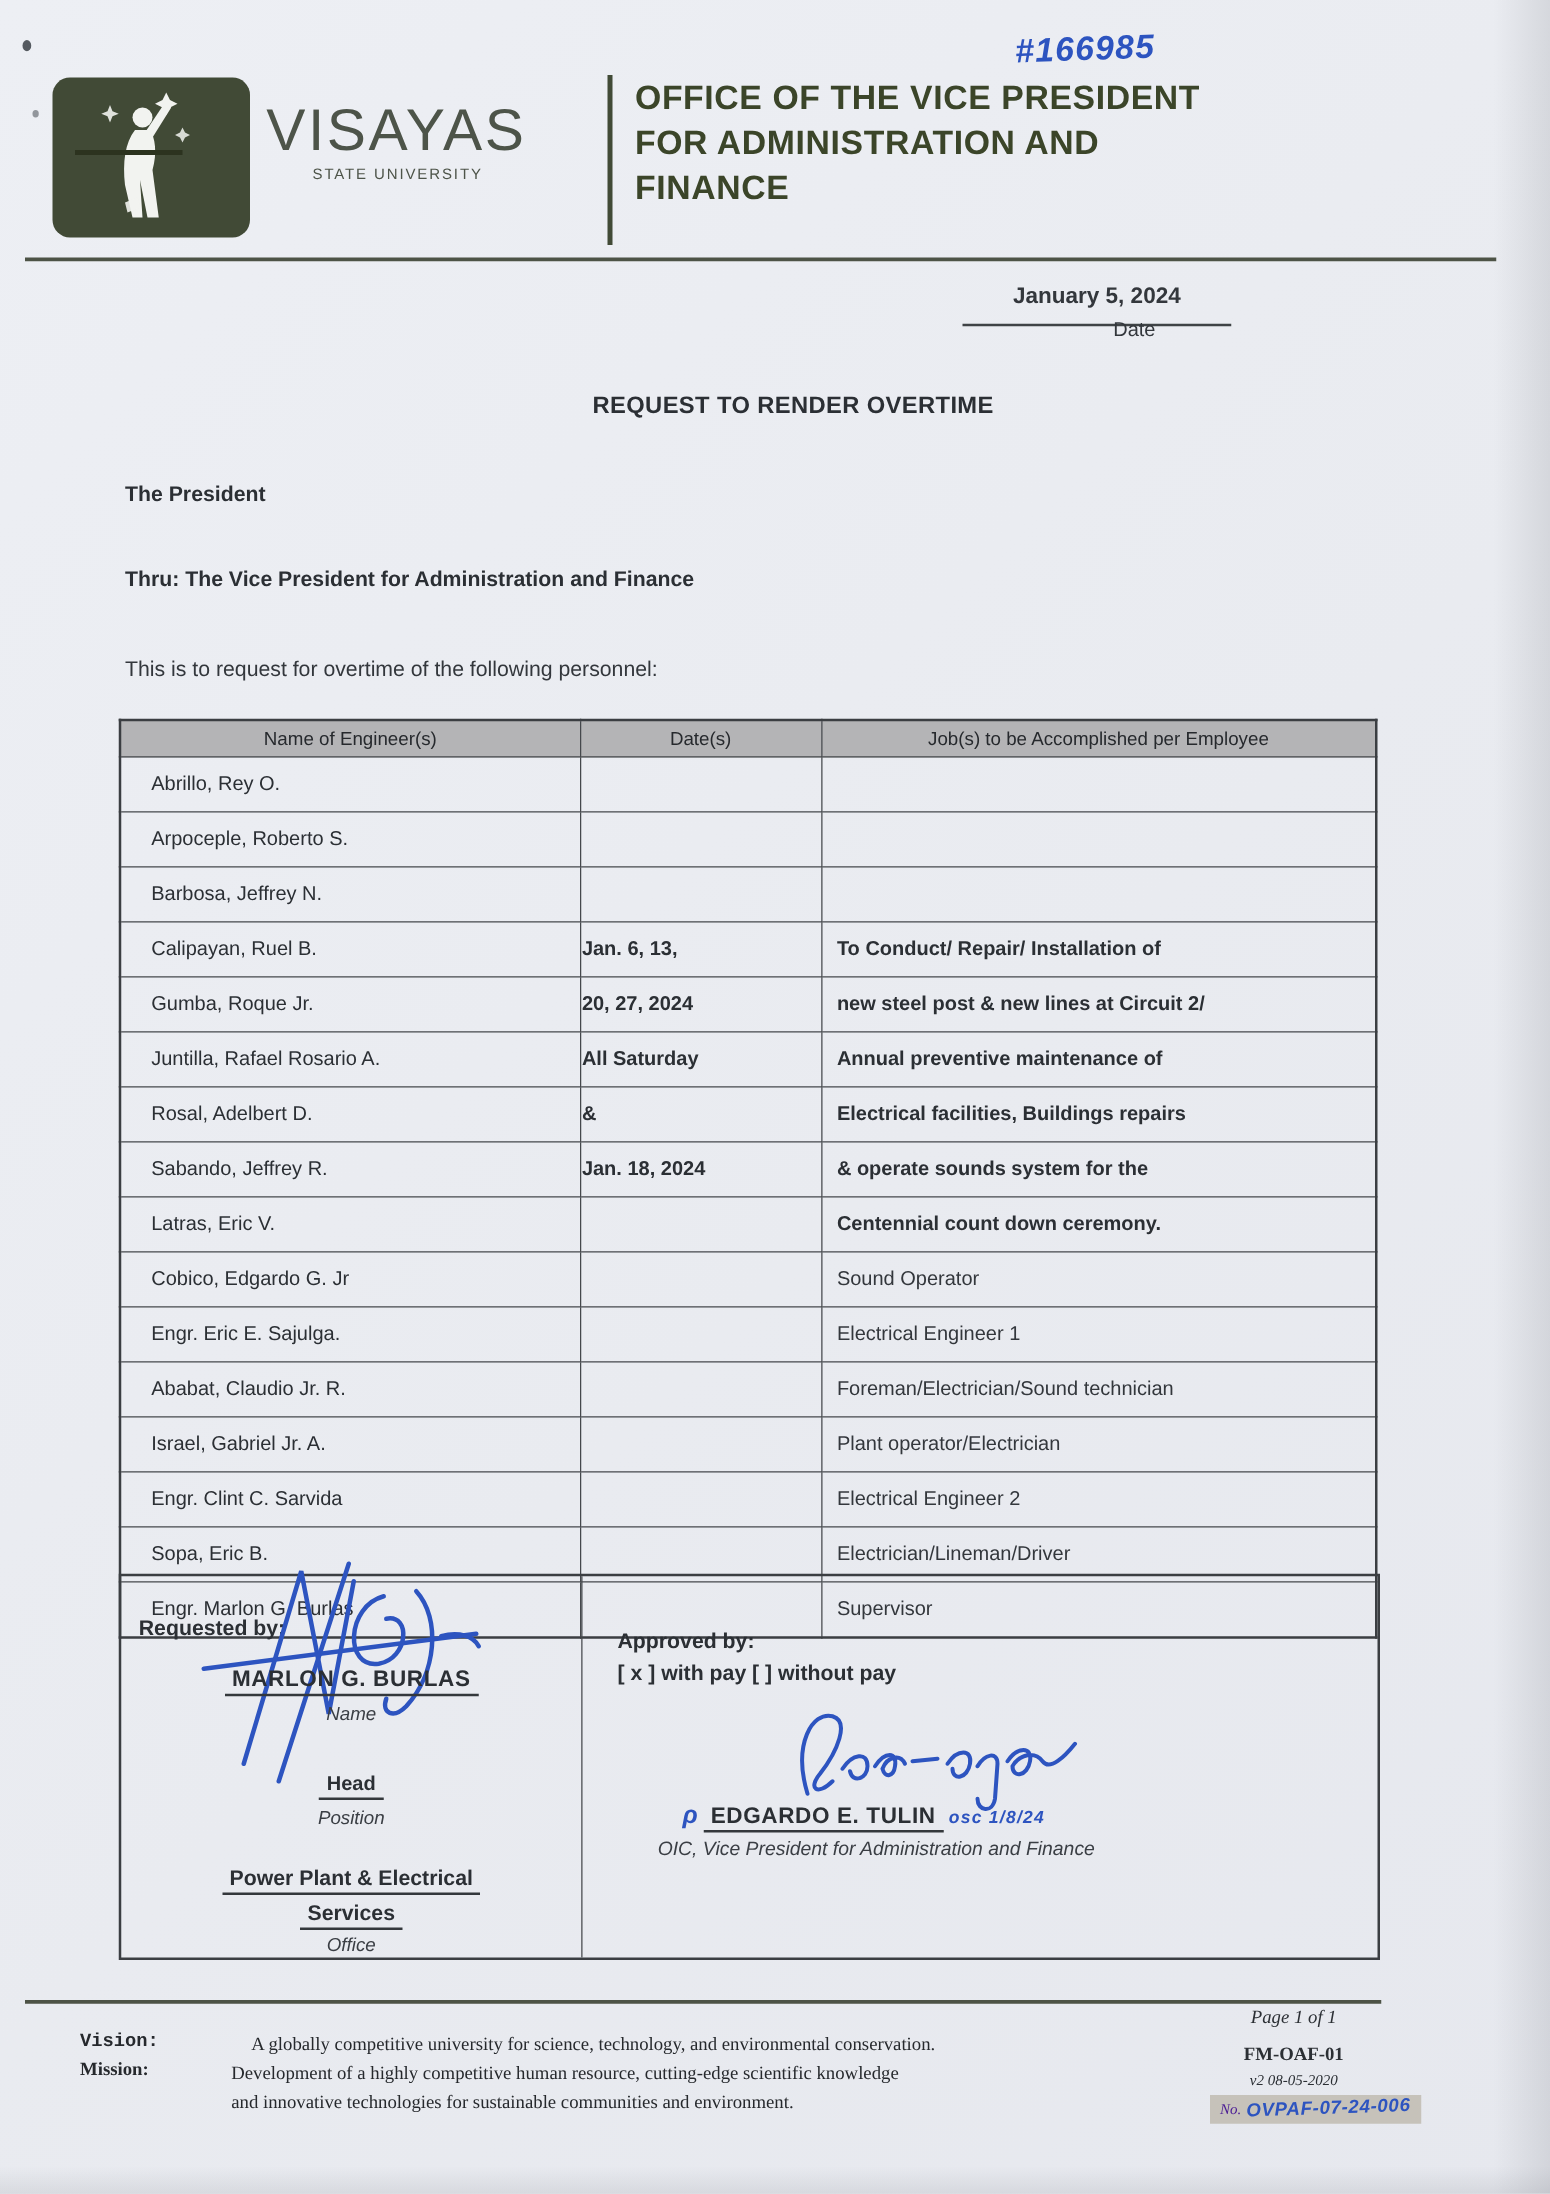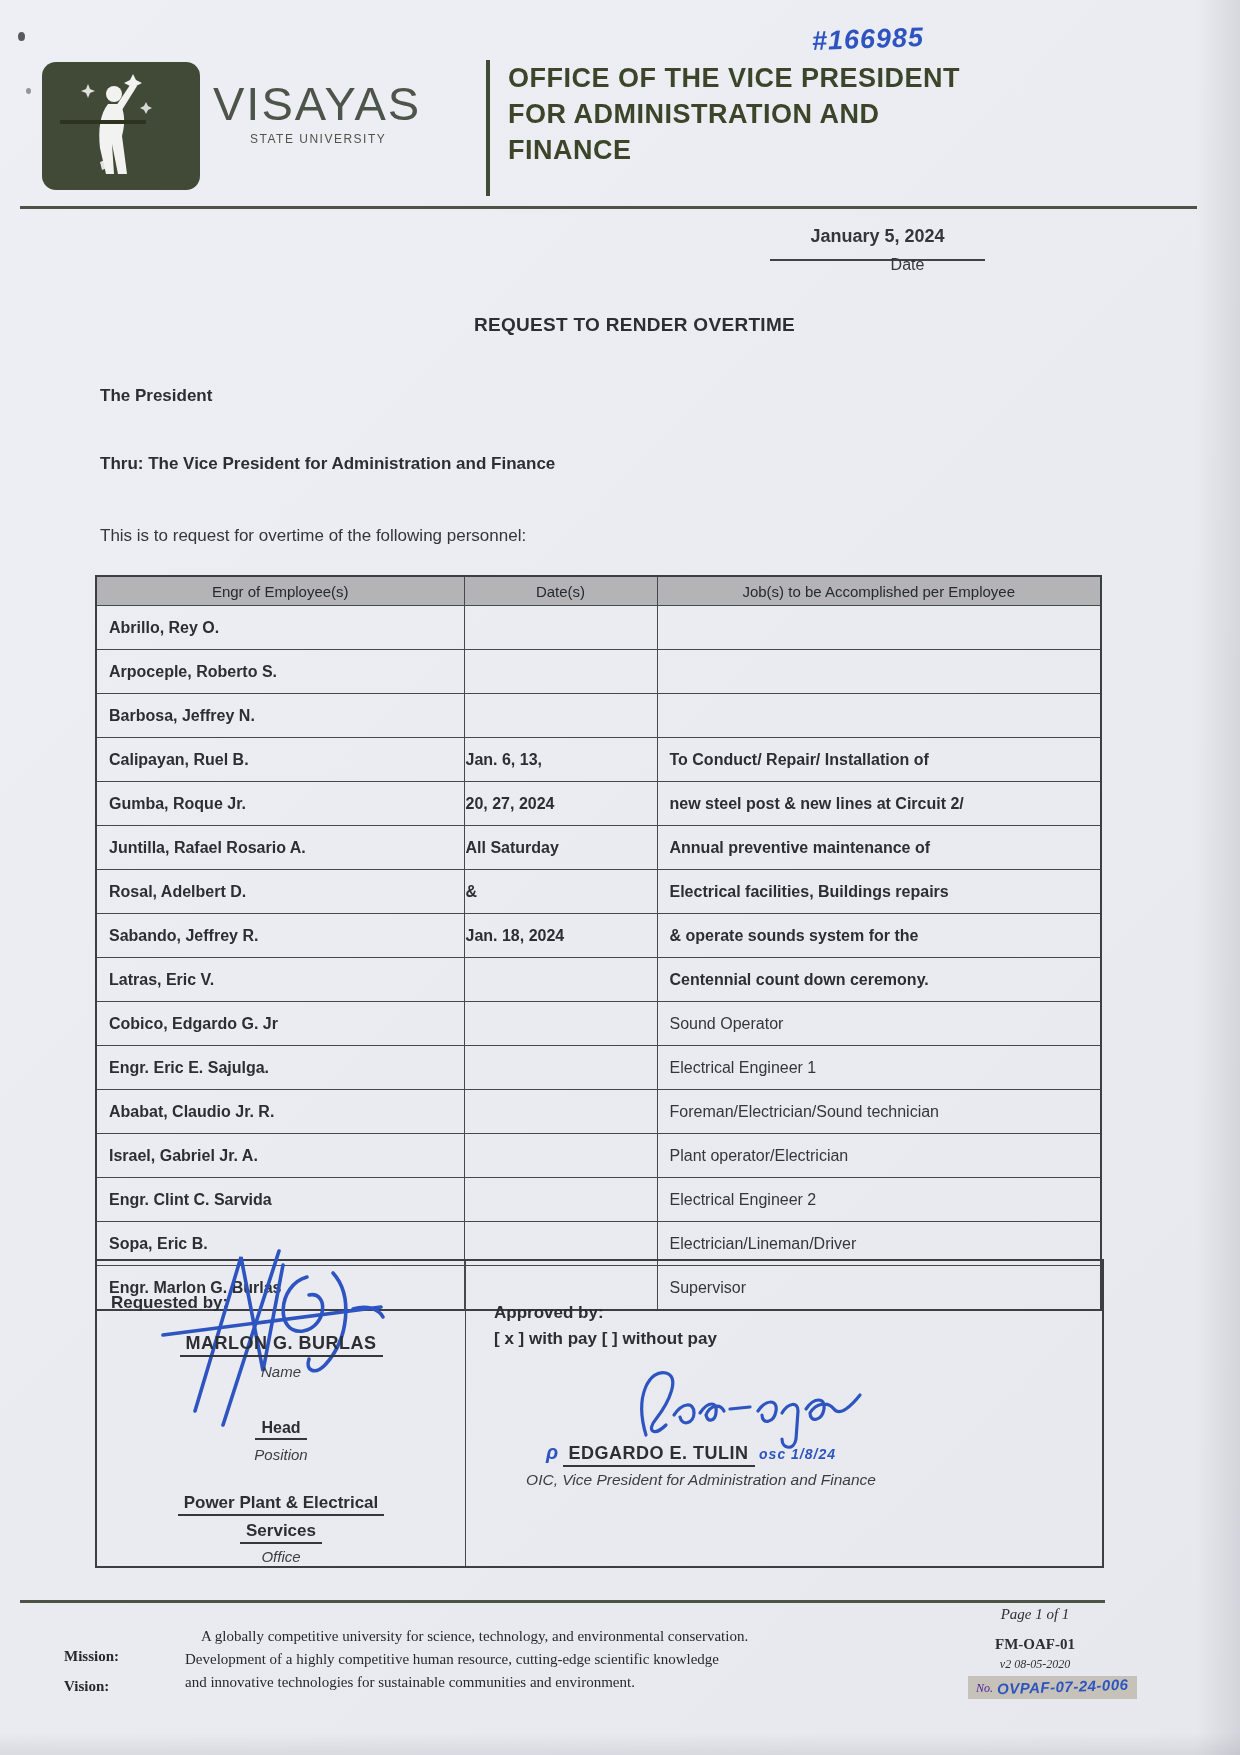--- a/index.html
+++ b/index.html
@@ -23,21 +23,21 @@
              border-bottom:2.5px solid #3f4346;padding-bottom:12px;}
   .date-label{font-size:16px;color:#33373c;text-align:center;}
   .doc-title{font-size:19px;font-weight:bold;text-align:right;letter-spacing:.3px;color:#2b2f34;}
   .line-bold{font-size:17px;font-weight:bold;color:#2b2f34;}
   .line-reg{font-size:17px;color:#33373c;}
   table.emp{border-collapse:collapse;width:1005px;table-layout:fixed;}
   table.emp,table.emp td,table.emp th{border:1.6px solid #45484c;}
   table.emp{border:2.5px solid #3b3e42;}
   th.hdr{background:#b4b4b6;font-weight:normal;font-size:15px;color:#26292d;height:26px;text-align:center;}
   td.cell{height:41px;font-size:16px;vertical-align:middle;}
-  td.name-cell{font-weight:bold;padding-left:12px;}
+  td.name-cell{font-weight:normal;padding-left:24px;}
   td.date-cell{font-weight:bold;text-align:left;}
   td.job-cell{padding-left:12px;color:#33373c;}
   td.job-cell.job-bold{font-weight:bold;color:#2b2f34;}
   .sig-block{left:95px;top:1259px;width:1005px;height:305px;border:2.5px solid #3b3e42;
              display:flex;background:transparent;}
   .sig-left{width:368px;border-right:1.6px solid #45484c;position:relative;}
   .sig-right{flex:1;position:relative;}
   .u{display:inline-block;border-bottom:2px solid #34383c;padding:0 6px 1px 6px;}
   .it{font-style:italic;font-weight:normal;font-size:15px;color:#3a3e44;}
   .center-row{left:0;width:100%;text-align:center;}
@@ -96,21 +96,21 @@
 
   <div class="abs" style="left:95px;top:575px;">
     <table class="emp">
       <colgroup>
           <col style="width:368px">
           <col style="width:193px">
           <col style="width:444px">
         </colgroup>
       <thead>
         <tr>
-          <th class="hdr">Engr of Employee(s)</th>
+          <th class="hdr">Name of Engineer(s)</th>
           <th class="hdr">Date(s)</th>
           <th class="hdr">Job(s) to be Accomplished per Employee</th>
         </tr>
       </thead>
       <tbody>
           <tr>
             <td class="cell name-cell">Abrillo, Rey O.</td>
             <td class="cell date-cell"></td>
             <td class="cell job-cell job-bold"></td>
           </tr>
@@ -243,21 +243,21 @@
         <span class="ink" style="font-weight:bold;font-size:20px;font-style:italic;">ρ</span>
         <span class="u" style="font-size:18px;font-weight:bold;letter-spacing:.5px;">EDGARDO E. TULIN</span>
         <span class="hand ink" style="font-size:14px;letter-spacing:1px;">osc 1/8/24</span>
       </div>
       <div class="abs it" style="left:0;top:210px;width:470px;text-align:center;font-size:15.5px;">OIC, Vice President for Administration and Finance</div>
     </div>
   </div>
 
   <div class="abs hrule" style="left:20px;top:1600px;width:1085px;"></div>
 
-  <div class="abs serif foot-label" style="left:64px;top:1678px;">Vision:</div>
+  <div class="abs serif foot-label" style="left:64px;top:1625px;font-family:Liberation Mono, monospace;">Vision:</div>
   <div class="abs serif foot-label" style="left:64px;top:1648px;">Mission:</div>
   <div class="abs serif foot-text" style="left:201px;top:1625px;width:640px;">A globally competitive university for science, technology, and environmental conservation.</div>
   <div class="abs serif foot-text" style="left:185px;top:1648px;width:640px;">Development of a highly competitive human resource, cutting-edge scientific knowledge</div>
   <div class="abs serif foot-text" style="left:185px;top:1671px;width:640px;">and innovative technologies for sustainable communities and environment.</div>
 
   <div class="abs serif" style="left:960px;top:1606px;width:150px;text-align:center;font-style:italic;font-size:15px;">Page 1 of 1</div>
   <div class="abs serif" style="left:960px;top:1636px;width:150px;text-align:center;font-weight:bold;font-size:15px;">FM-OAF-01</div>
   <div class="abs serif" style="left:960px;top:1657px;width:150px;text-align:center;font-style:italic;font-size:12px;">v2 08-05-2020</div>
   <div class="abs hl" style="left:968px;top:1676px;">
     <span class="serif" style="font-style:italic;font-size:12px;color:#4c1d95;">No.</span>

